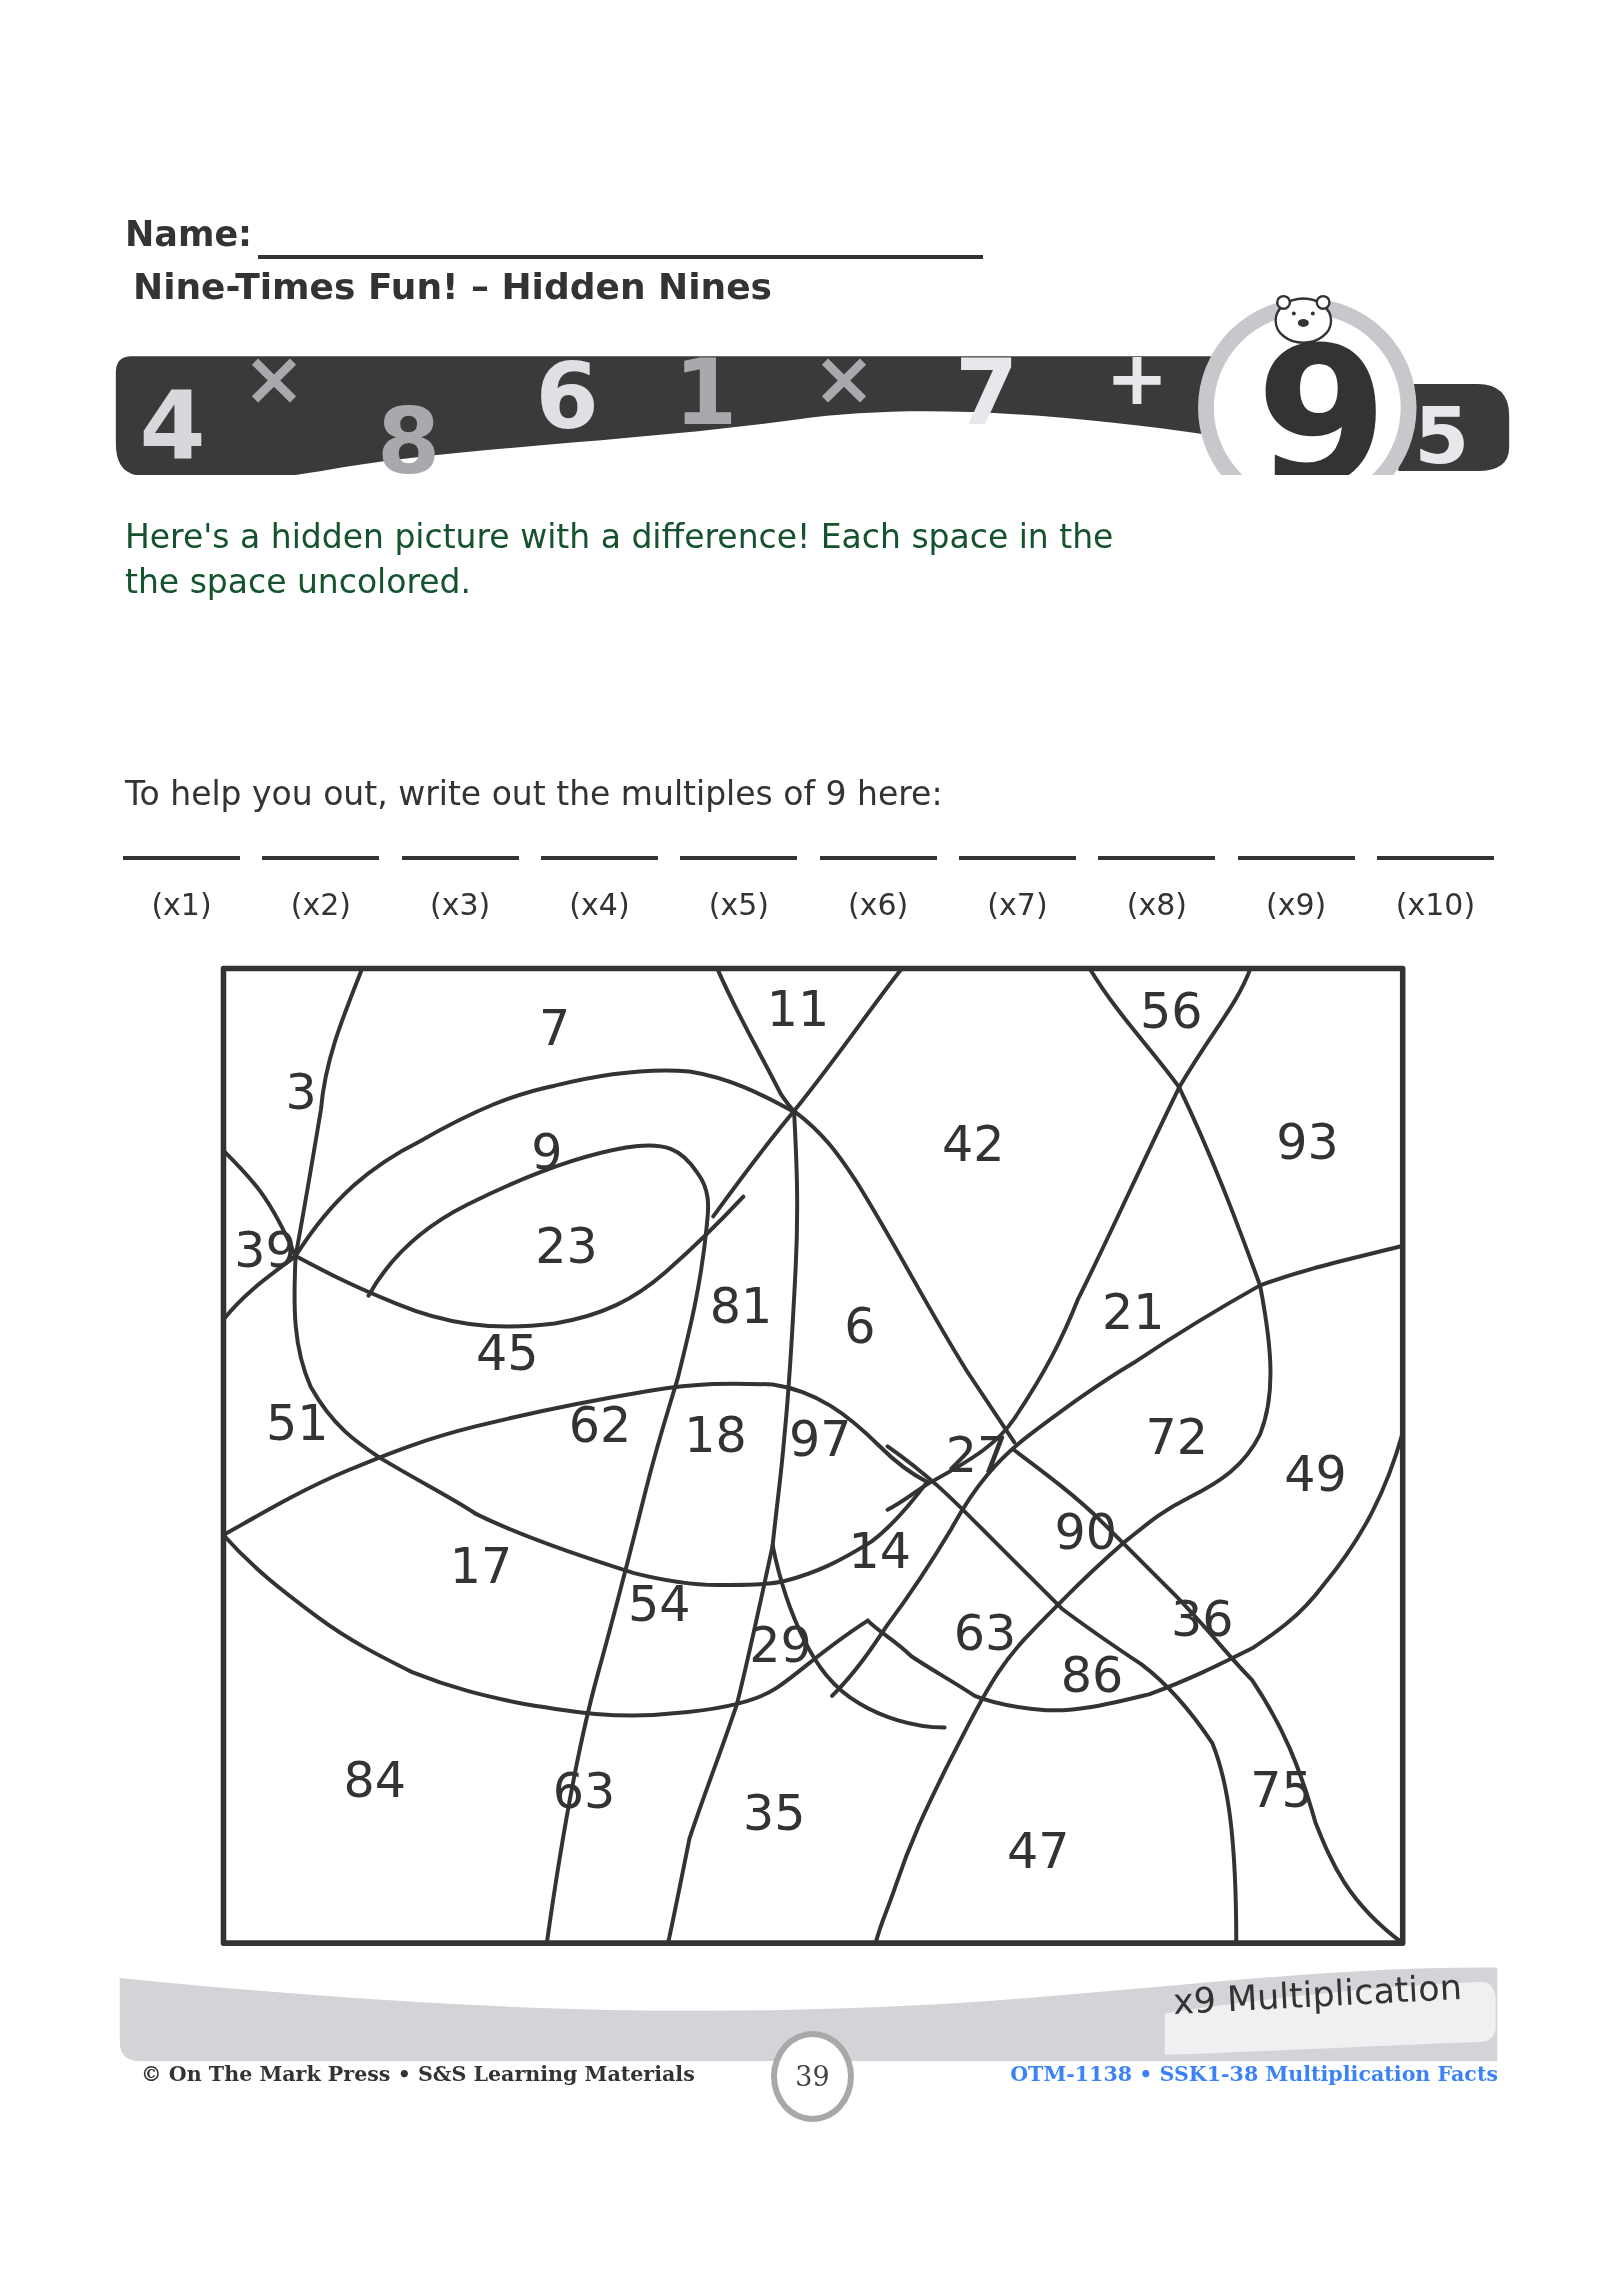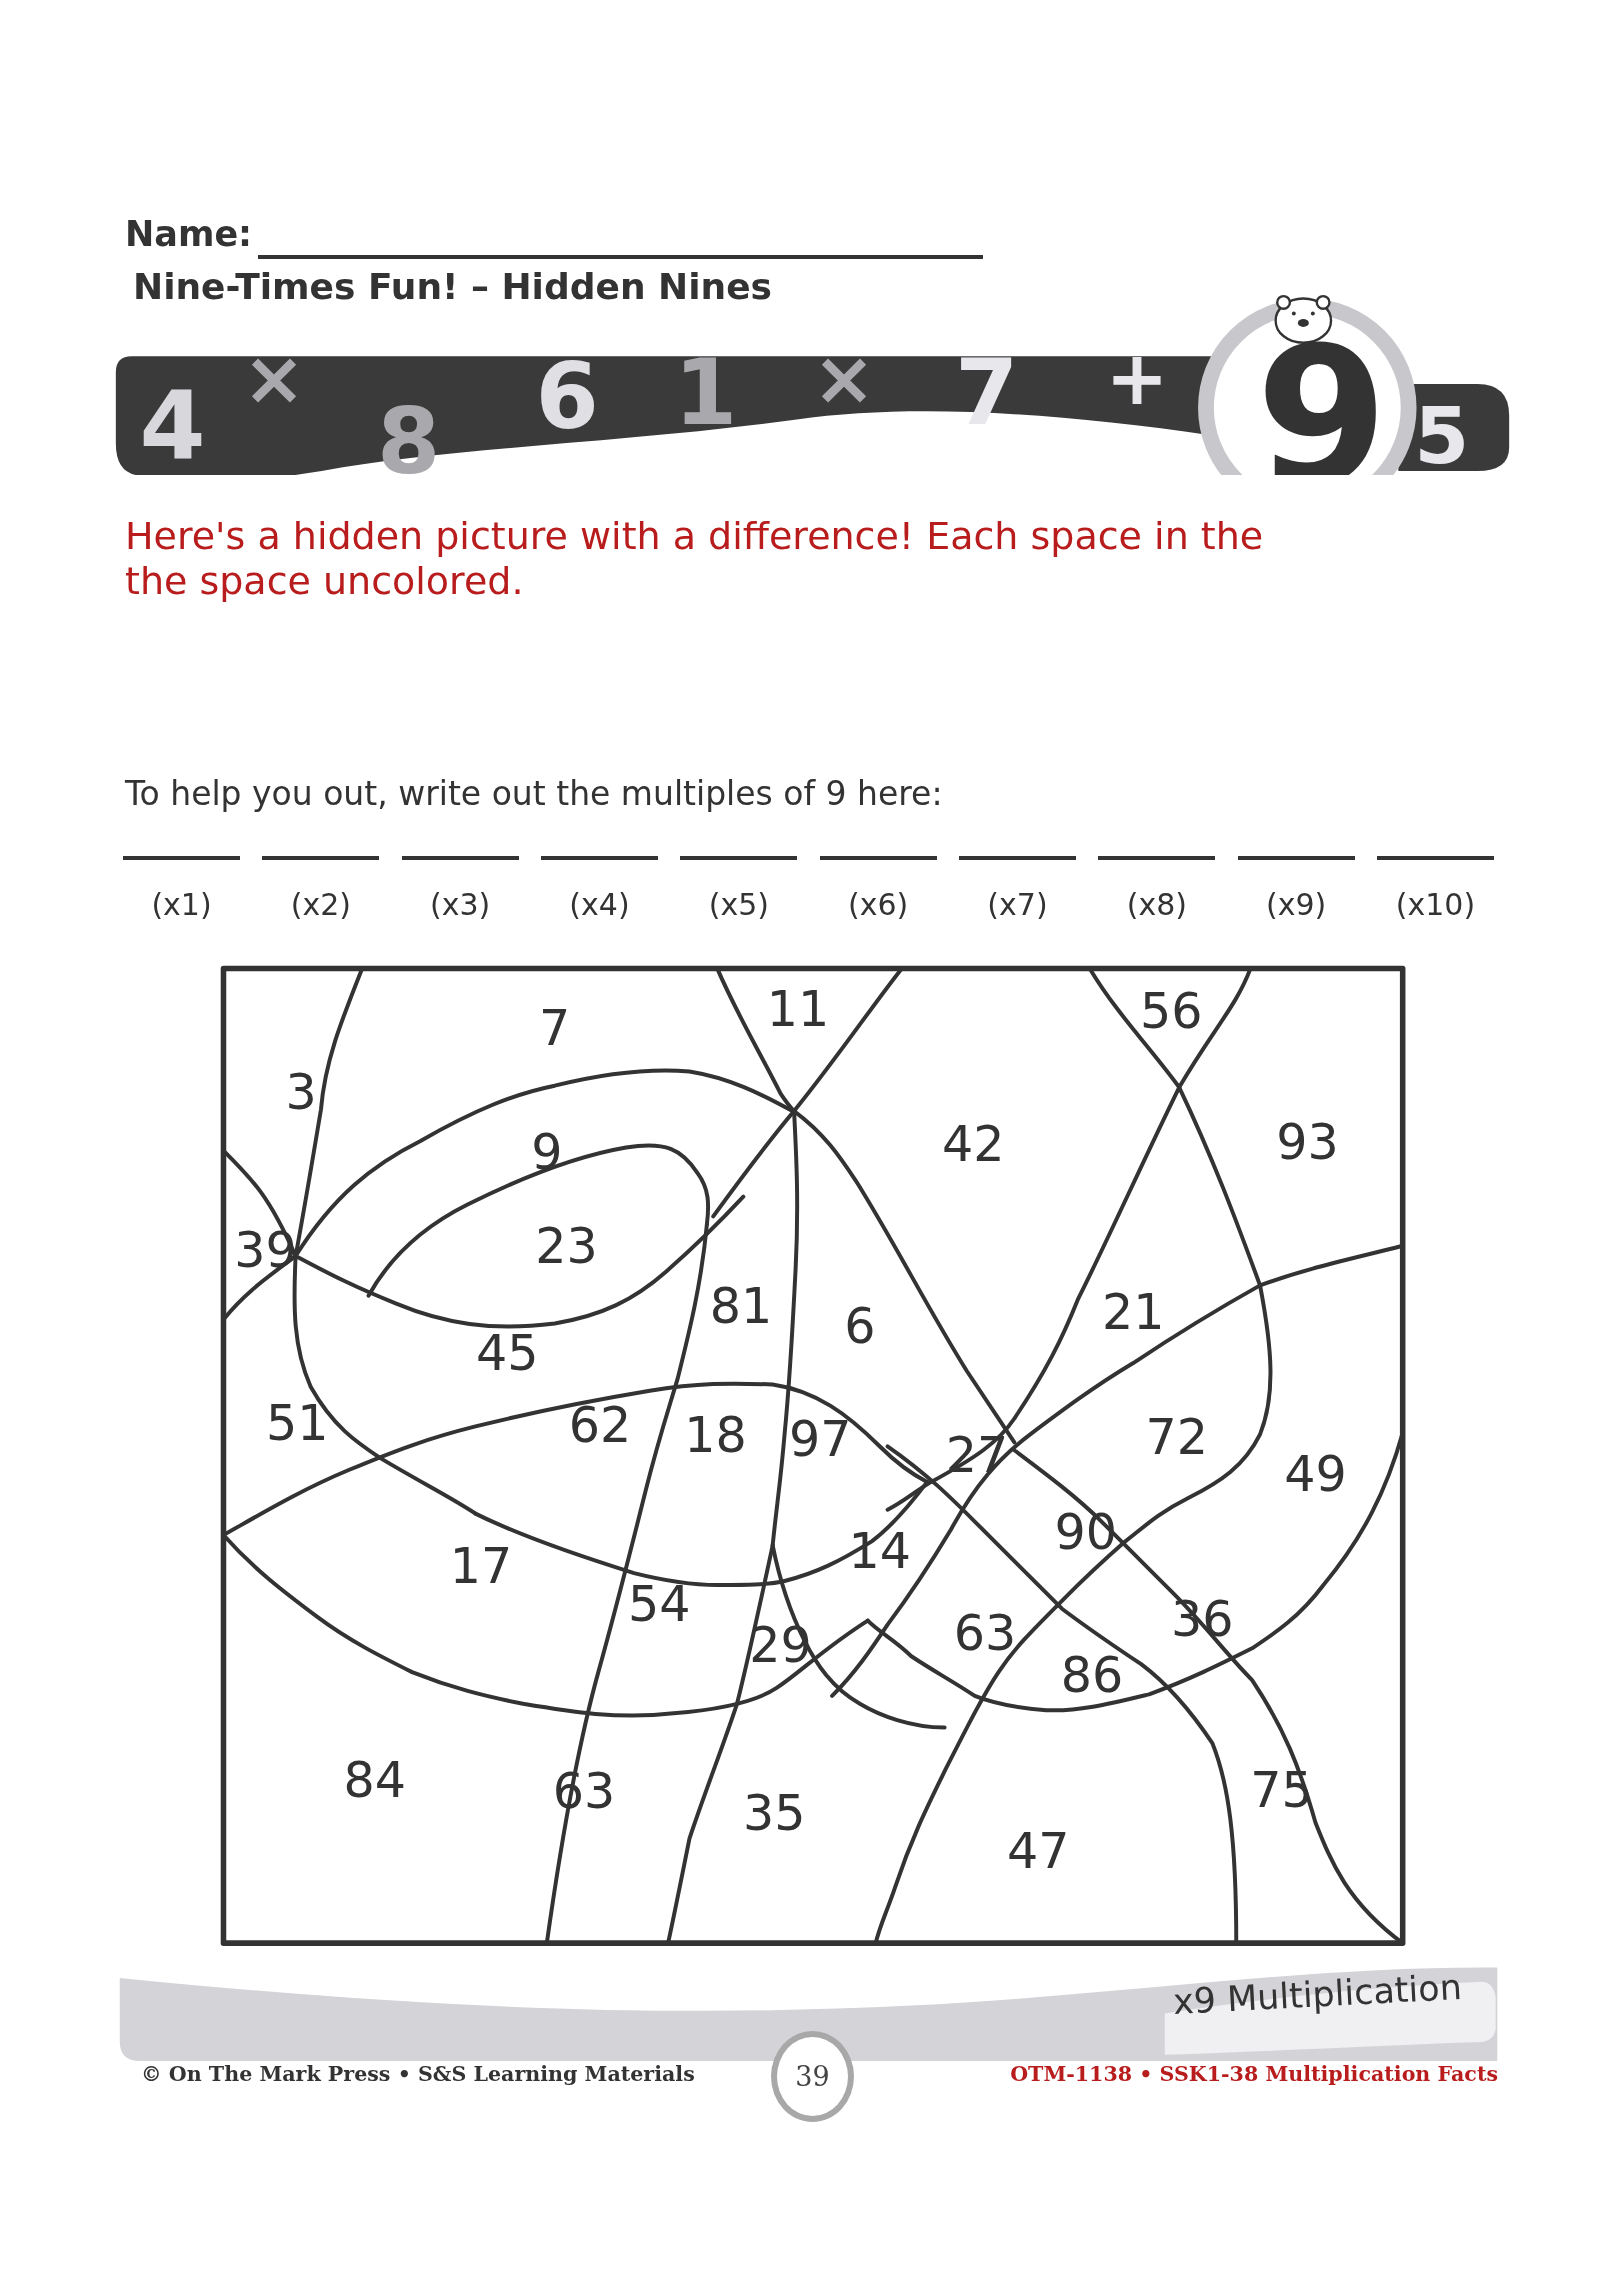--- a/index.html
+++ b/index.html
@@ -2,33 +2,33 @@
 <html style="font-size:12.7px"><head>
 <meta charset="utf-8">
 <style>
   html, body { margin: 0; padding: 0; background: #ffffff; }
   body { width: 1623px; height: 2295px; position: relative; overflow: hidden; font-family: "DejaVu Sans", sans-serif; color: #333333; }
   .abs { position: absolute; }
   .name-label { left: 125px; top: 214px; font-size: 35px; font-weight: bold; color: #333; }
   .name-line { left: 258px; top: 255px; width: 725px; height: 0; border-top: 4px solid #333; }
   .title { left: 133px; top: 266px; font-size: 36px; font-weight: bold; color: #333; letter-spacing: 0px; }
   .banner { left: 115px; top: 333px; width: 1395px; height: 127px; }
-  .intro { left: 125px; top: 514px; width: 1395px; font-size: 38px; line-height: 45px; color: #b91c1c; }
+  .intro { left: 125px; top: 514px; width: 1395px; font-size: 33px; line-height: 45px; color: #14532d; }
   .intro p { margin: 0; }
   .helper { left: 125px; top: 774px; font-size: 33px; color: #333; }
   .blanks { left: 123px; top: 856px; width: 1371px; display: flex; justify-content: space-between; }
   .blank { width: 117px; display: flex; flex-direction: column; align-items: center; }
   .blank .line { width: 117px; height: 0; border-top: 4px solid #333; }
   .blank .lbl { margin-top: 27px; font-size: 30px; color: #333; }
   .picture { left: 0; top: 0; width: 1623px; height: 2295px; pointer-events: none; }
   .picture .region-label { pointer-events: auto; }
   .footer-band { left: 119px; top: 1966px; width: 1379px; height: 95px; }
   .footer-badge { left: 1173px; top: 1982px; font-size: 35px; color: #333; transform: rotate(-3deg); transform-origin: left center; }
   .footer-left { left: 125px; top: 2062px; font-family: "DejaVu Serif", serif; font-weight: bold; font-size: 20.6px; color: #333; margin-left: 16px; }
-  .footer-right { right: 125px; top: 2062px; font-family: "DejaVu Serif", serif; font-weight: bold; font-size: 20.6px; color: #b91c1c; }
+  .footer-right { right: 125px; top: 2062px; font-family: "DejaVu Serif", serif; font-weight: bold; font-size: 20.6px; color: #3b82f6; }
   .page-num { left: 771px; top: 2031px; width: 71px; height: 79px; border: 6.3px solid #a8a8a8; border-radius: 50%; background: #fff; display: flex; align-items: center; justify-content: center; font-family: "DejaVu Serif", serif; font-size: 27px; color: #444; }
 </style>
 </head>
 <body>
 
 <div class="abs name-label">Name:</div>
 <div class="abs name-line"></div>
 <div class="abs title">Nine-Times Fun! – Hidden Nines</div>
 
 <svg class="abs banner" viewBox="0 0 1760 240" style="top:285px;height:190px;">

